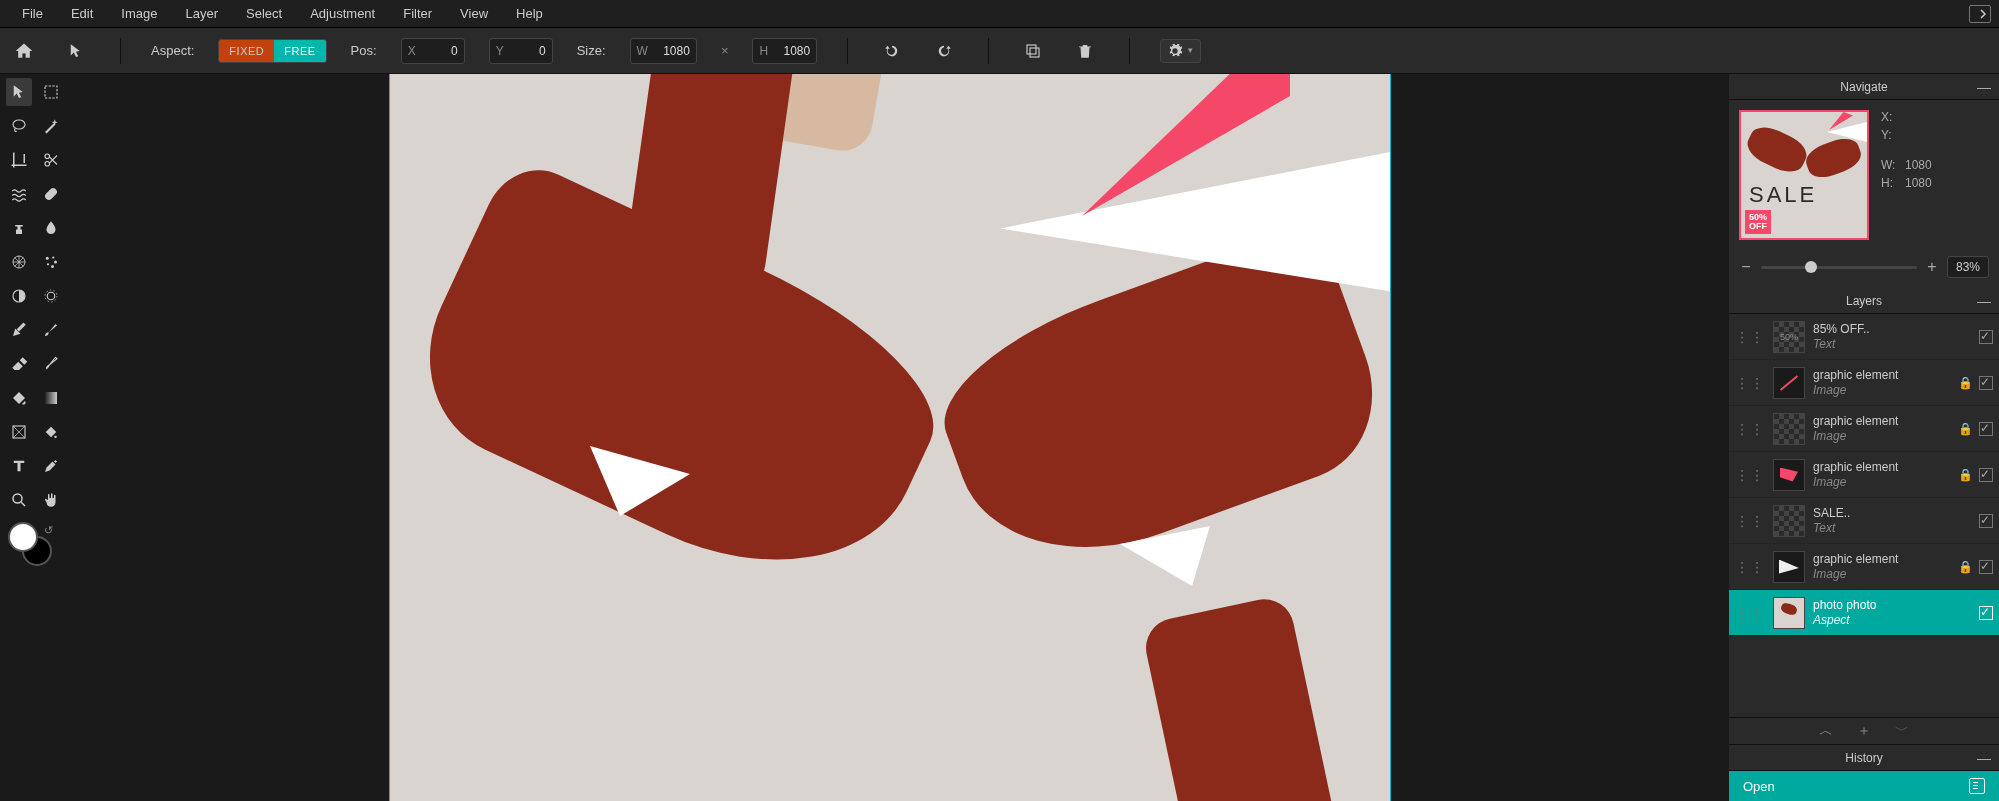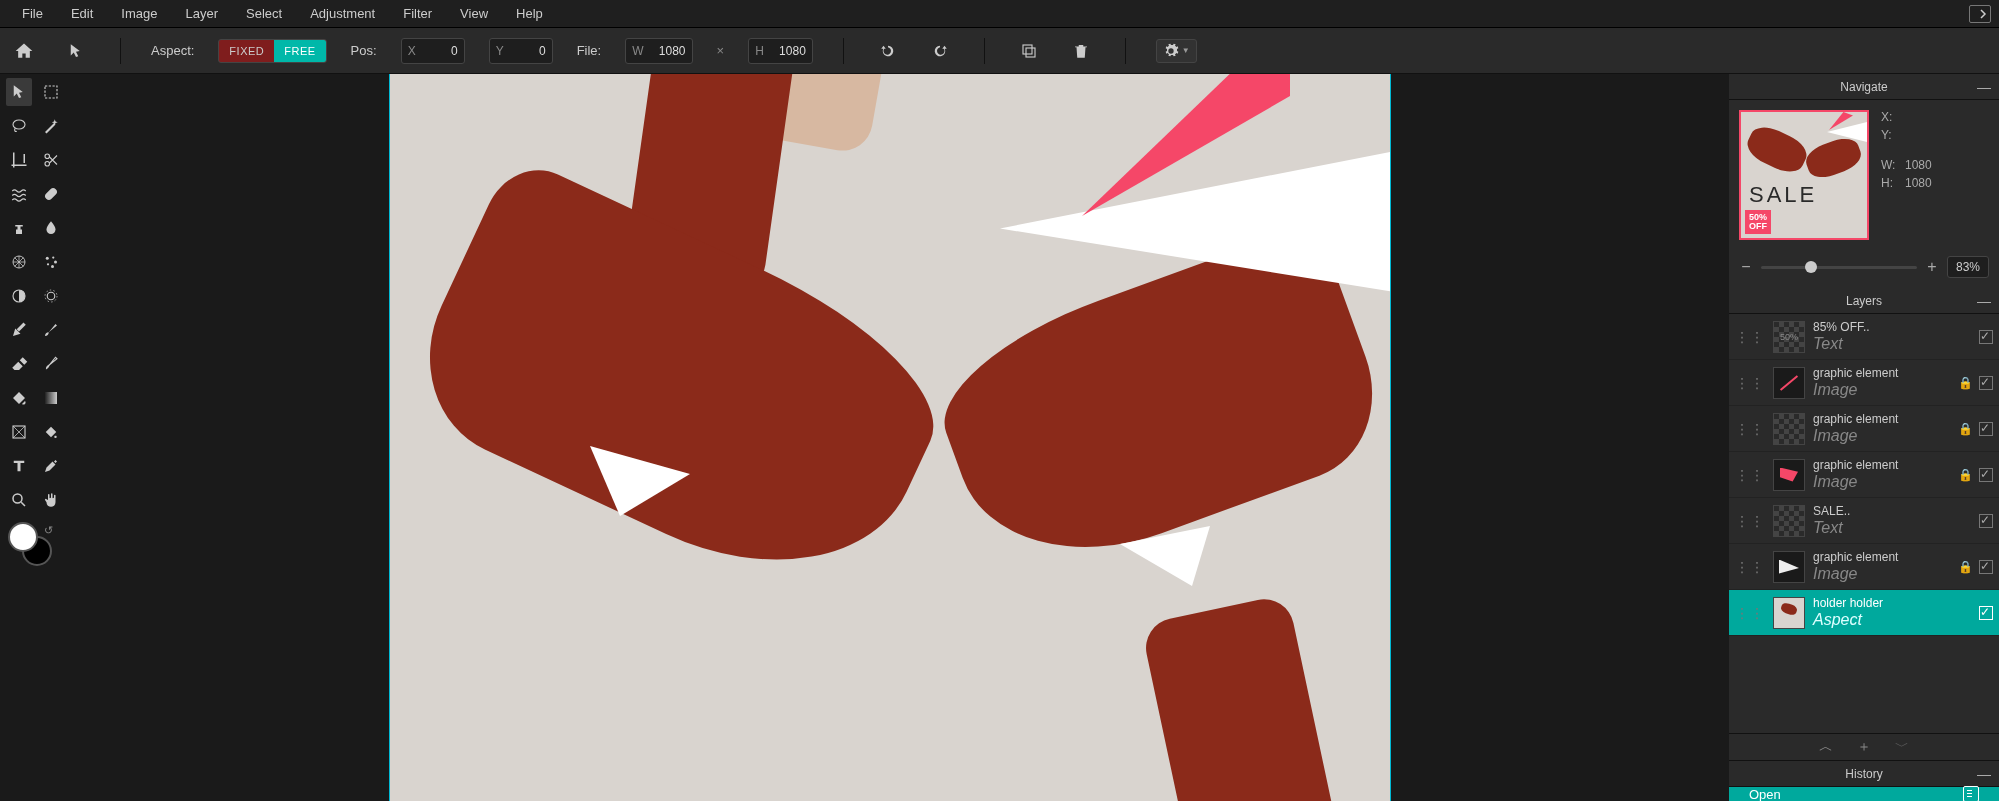--- a/index.html
+++ b/index.html
@@ -8,21 +8,21 @@
 
 .menubar { height:28px; background:#1f1f1f; display:flex; align-items:center; padding:0 8px; gap:0; border-bottom:1px solid #000; }
 .menu-item { padding:0 14px; height:20px; display:flex; align-items:center; cursor:pointer; font-size:13px; }
 .menubar .spacer { flex:1; }
 .collapse-btn { width:22px; height:18px; border:1px solid #777; border-radius:2px; display:flex; align-items:center; justify-content:flex-end; padding-right:2px; }
 
 
 .options { height:46px; background:#2a2a2a; display:flex; align-items:center; padding:0 10px; gap:24px; border-bottom:1px solid #111; }
 .opt-icon { width:28px; height:28px; display:flex; align-items:center; justify-content:center; cursor:pointer; }
 .opt-label { font-size:13px; color:#ccc; }
-.toggle-group { display:flex; background:#7f1d1d; border:1px solid #444; border-radius:3px; overflow:hidden; }
+.toggle-group { display:flex; background:#c2410c; border:1px solid #444; border-radius:3px; overflow:hidden; }
 .toggle-group span { padding:5px 10px; font-size:11px; letter-spacing:0.5px; cursor:pointer; }
 .toggle-group .active { background:#00b8a9; color:#fff; }
 .num-group { display:flex; align-items:center; background:#1e1e1e; border:1px solid #444; border-radius:3px; height:26px; }
 .num-group .k { color:#888; padding:0 6px; font-size:12px; }
 .num-group .v { width:42px; text-align:right; padding-right:6px; font-size:12px; color:#ddd; }
 .vdiv { width:1px; height:26px; background:#111; margin:0 6px; }
 .gear-wrap { border:1px solid #444; border-radius:3px; padding:3px 6px; display:flex; align-items:center; gap:3px; background:#323232; }
 
 
 .toolbox { position:absolute; left:0; top:74px; width:70px; bottom:0; background:#1a1a1a; padding:4px 6px; }
@@ -76,32 +76,32 @@
 .zoom-val{border:1px solid #444;background:#1e1e1e;padding:3px 6px;border-radius:3px;font-size:12px;min-width:42px;text-align:center}
 
 .layers-body{flex:1;overflow:auto;background:#2a2a2a}
 .layer{display:flex;align-items:center;height:46px;border-bottom:1px solid #222;padding:0 6px;gap:8px;cursor:pointer}
 .layer.selected{background:#00a99d;color:#fff}
 .layer .grip{color:#777;font-size:14px;line-height:4px;letter-spacing:1px}
 .layer .thumb{width:32px;height:32px;background:#1a1a1a;border:1px solid #444;position:relative;overflow:hidden;display:flex;align-items:center;justify-content:center}
 .layer .thumb.checker{background:repeating-conic-gradient(#444 0 25%,#2a2a2a 0 50%) 0 0/10px 10px}
 .layer .meta{flex:1;line-height:1.2}
 .layer .meta .nm{font-size:12px}
-.layer .meta .tp{font-size:16px;color:#888;font-style:italic}
+.layer .meta .tp{font-size:12px;color:#888;font-style:italic}
 .layer.selected .meta .tp{color:#dff}
 .layer .icons{display:flex;gap:6px;align-items:center;color:#888}
 .layer .vis{width:14px;height:14px;border:1px solid #777;position:relative}
 .layer .vis::after{content:'✓';position:absolute;left:0;top:-2px;font-size:12px;color:#aaa}
 .layer.selected .vis{border-color:#fff}
 .layer.selected .vis::after{color:#fff}
 .layer-actions{height:28px;display:flex;align-items:center;justify-content:center;gap:24px;border-top:1px solid #111;border-bottom:1px solid #111}
 .layer-actions span{color:#888;cursor:pointer;font-size:14px}
 
 .history-body{}
-.hist-item{height:14px;display:flex;align-items:center;justify-content:space-between;padding:0 20px;background:#00a99d;color:#fff;font-size:13px}
+.hist-item{height:30px;display:flex;align-items:center;justify-content:space-between;padding:0 14px;background:#00a99d;color:#fff;font-size:13px}
 .hist-icon{width:16px;height:16px;border:1px solid #fff;border-radius:2px;position:relative}
 .hist-icon::before{content:'';position:absolute;left:3px;top:3px;width:5px;height:1px;background:#fff;box-shadow:0 3px 0 #fff,0 6px 0 #fff}
 
 svg { fill:#ccc; }
 </style>
 </head>
 <body>
 
 <div class="menubar">
   <div class="menu-item">File</div>
@@ -140,21 +140,21 @@
   </div>
   <span class="opt-label">Pos:</span>
   <div class="num-group">
     <span class="k">X</span>
       <span class="v">0</span>
   </div>
   <div class="num-group">
     <span class="k">Y</span>
       <span class="v">0</span>
   </div>
-  <span class="opt-label">File:</span>
+  <span class="opt-label">Size:</span>
   <div class="num-group">
     <span class="k">W</span>
       <span class="v">1080</span>
   </div>
   <span class="opt-label" style="color:#888">×</span>
   <div class="num-group">
     <span class="k">H</span>
       <span class="v">1080</span>
   </div>
   <div class="vdiv"></div>
@@ -519,21 +519,21 @@
         </div>
       </div>
       <div class="layer selected">
         <div class="grip">⋮⋮</div>
         <div class="thumb">
           <div style="width:100%;height:100%;background:#d9d4cf">
             <div style="width:16px;height:10px;background:#8b2a1a;border-radius:40%;margin:6px auto;transform:rotate(20deg)"></div>
           </div>
         </div>
         <div class="meta">
-          <div class="nm">holder holder</div>
+          <div class="nm">photo photo</div>
           <div class="tp">Aspect</div>
         </div>
         <div class="icons">
           <span class="vis"></span>
         </div>
       </div>
     </div>
   <div class="layer-actions">
     <span>︿</span>
     <span>＋</span>

